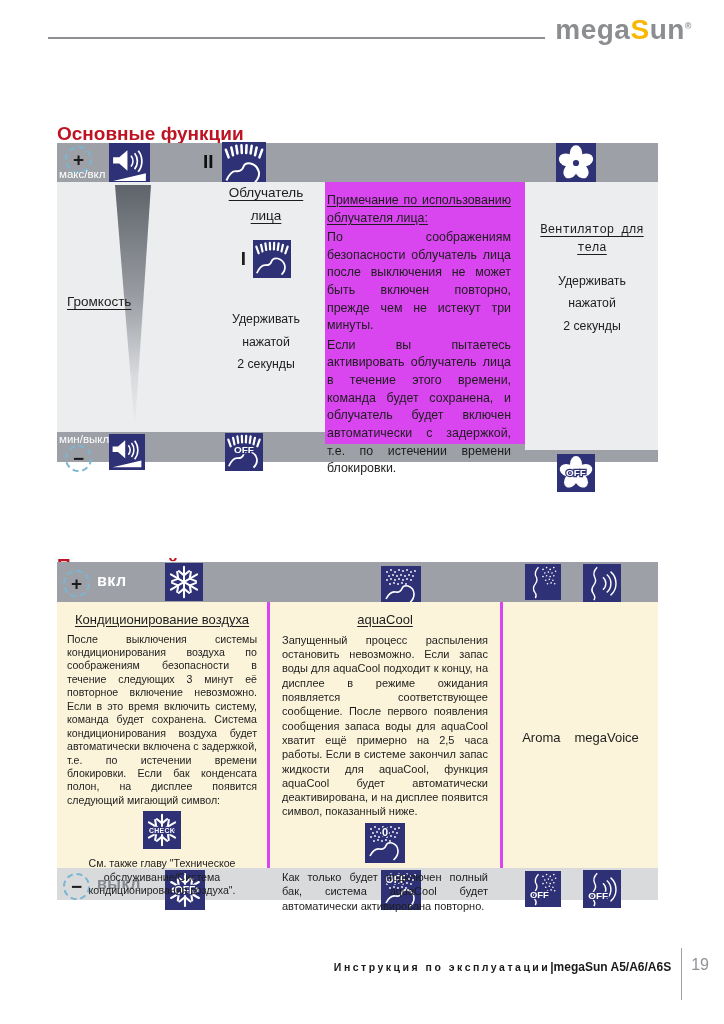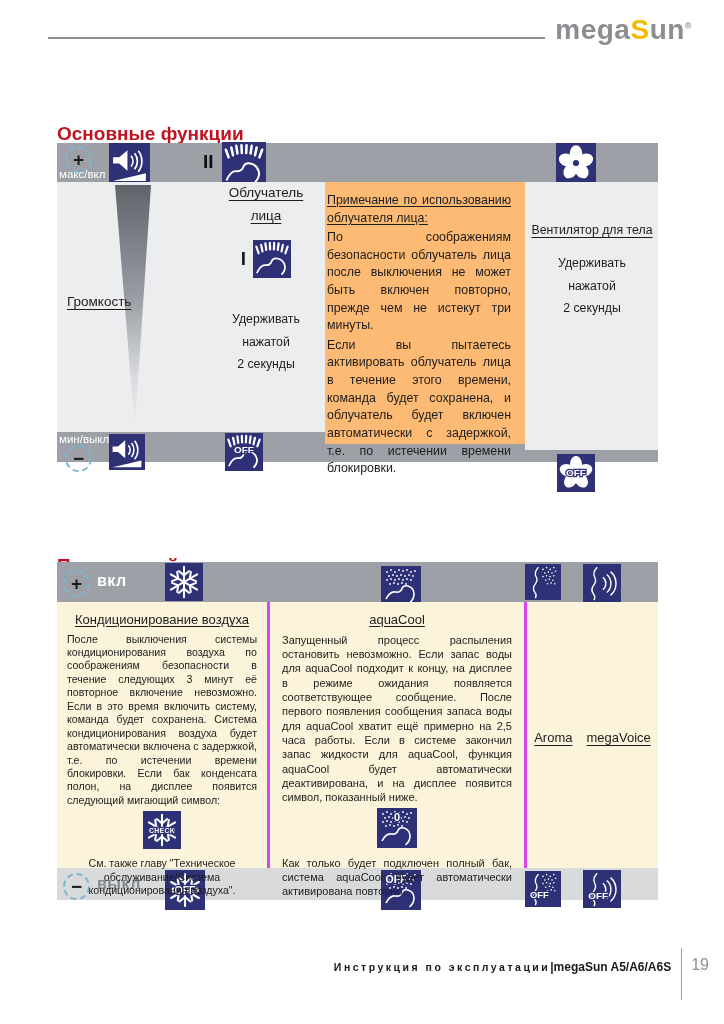--- a/index.html
+++ b/index.html
@@ -31,46 +31,46 @@
   .vol-triangle{position:absolute;left:58px;top:3px;width:36px;height:244px;
                 background:linear-gradient(180deg,#5f636b 0%,#989ca2 45%,#d8dadd 78%,rgba(232,234,236,0) 100%);
                 clip-path:polygon(0 0,100% 0,55% 100%);}
   .vol-label{position:absolute;left:10px;top:112px;font-size:13.5px;text-decoration:underline;text-underline-offset:3px;}
   .col-face{width:118px;height:250px;text-align:center;box-sizing:border-box;font-size:13.5px;}
   .face-head{line-height:1.7;text-decoration:underline;text-underline-offset:3px;}
   .face-lvl-row{margin-top:12px;display:flex;align-items:center;justify-content:center;gap:7px;}
   .face-lvl-row .lvl-inline{font-size:19px;font-weight:bold;}
   .hold{font-size:12.3px;line-height:1.85;}
   .col-face .hold{margin-top:30px;}
-  .col-note{width:200px;height:262px;background:#fdba74;box-sizing:border-box;padding:10px 14px 0 2px;
+  .col-note{width:200px;height:262px;background:#d946ef;box-sizing:border-box;padding:10px 14px 0 2px;
             font-size:12.4px;line-height:1.42;text-align:justify;}
   .col-note p{margin:0 0 2px 0;}
   .u-head{text-decoration:underline;text-underline-offset:2px;}
   .col-fan{width:133px;height:268px;background:#ebedee;box-sizing:border-box;padding:40px 2px 0 3px;
            font-size:12.3px;line-height:1.45;}
-  .fan-head{text-align:center;text-decoration:underline;text-underline-offset:3px;margin-bottom:12px;}
+  .fan-head{text-align:center;text-decoration:underline;text-underline-offset:3px;margin-bottom:12px;font-family:Liberation Mono, monospace;}
   .fan-para{text-align:justify;}
   .col-fan .hold{margin-top:8px;text-align:center;}
   .bar1-bot{height:30px;}
   
   .table2{position:absolute;top:562px;left:57px;width:601px;}
   .bar2-top{height:40px;}
   .onoff-label{position:absolute;font-size:16px;font-weight:bold;letter-spacing:.5px;}
   .body2{position:relative;z-index:2;background:#d946ef;height:266px;display:flex;gap:3px;}
   .cream{background:#fbf4da;}
   .col-ac{width:210px;box-sizing:border-box;padding:8px 10px 0 10px;font-size:10.6px;line-height:1.27;}
   .col-ac .head,.col-aq .head{text-align:center;font-size:13px;text-decoration:underline;text-underline-offset:2px;margin:2px 0 4px 0;}
   .col-ac p,.col-aq p{margin:0;text-align:justify;}
   .icon-line{text-align:center;margin:4px 0;}
   .icon-line .tile{position:static;display:inline-block;}
   .see-also{text-align:center;margin-top:4px;line-height:1.3;}
-  .col-aq{width:254px;box-sizing:border-box;padding:8px 12px 0 12px;font-size:11px;line-height:1.3;}
+  .col-aq{width:230px;box-sizing:border-box;padding:8px 12px 0 12px;font-size:11px;line-height:1.3;}
   .col-labels{flex:1;box-sizing:border-box;padding-top:128px;display:flex;justify-content:center;gap:14px;
               font-size:13px;align-items:flex-start;}
-  .col-labels span{text-decoration:underline;text-underline-offset:3px;}
+  .col-labels span{text-underline-offset:3px;}
   .bar2-bot{height:32px;}
   .off-word{color:#85888e;}
   
   .pgfoot{position:absolute;top:948px;right:15px;display:flex;align-items:flex-start;}
   .pgfoot .txt{padding-top:12px;font-size:10.5px;font-weight:bold;letter-spacing:2.5px;color:#1a1a1a;}
   .pgfoot .model{letter-spacing:0;font-size:12px;}
   .pgfoot .vline{width:0;border-left:1.5px solid #9fa2a7;height:52px;margin:0 9px 0 10px;}
   .pgfoot .num{padding-top:8px;font-size:16px;color:#8f9297;}
   
   text.badge{fill:#fff;font-family:"Liberation Sans",sans-serif;font-weight:bold;text-anchor:middle;

